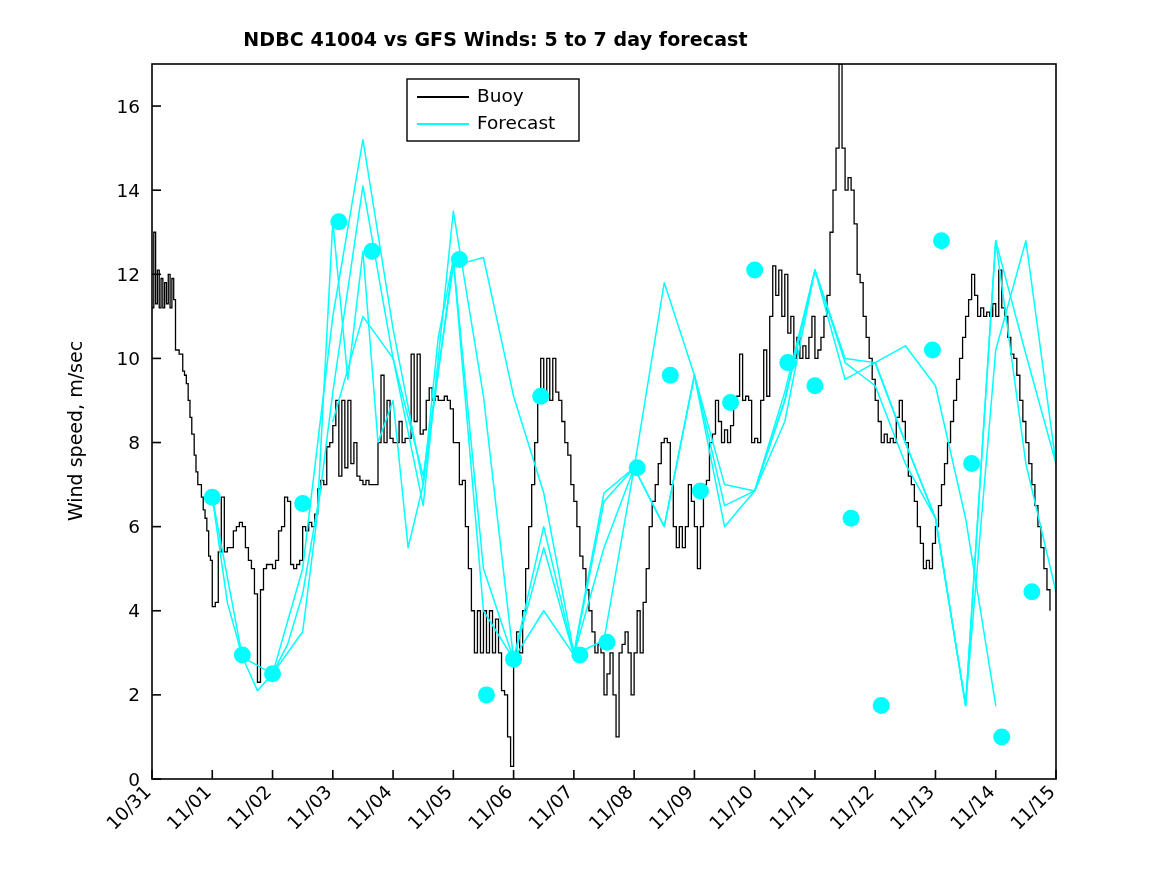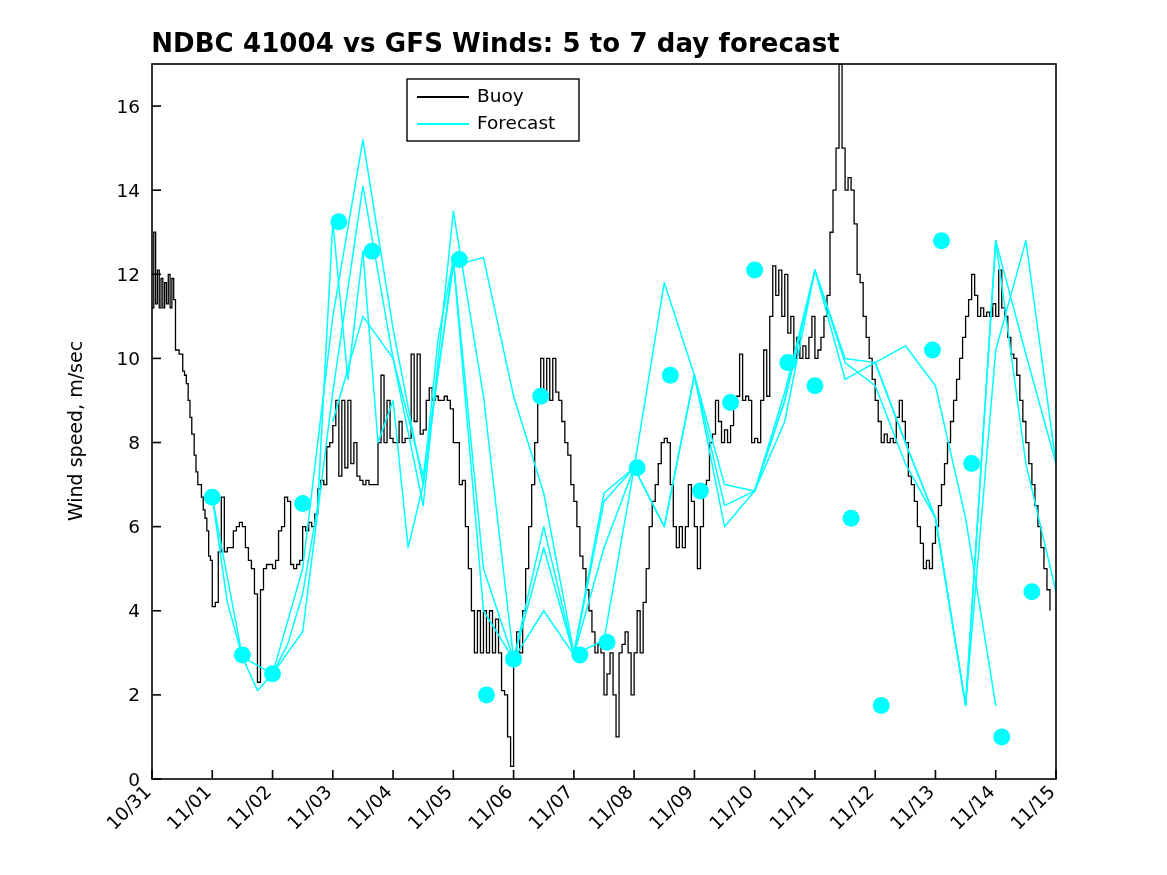--- a/index.html
+++ b/index.html
@@ -18,21 +18,21 @@
     width: 1167px;
     height: 875px;
     background: #ffffff;
   }
   #chart-title {
     position: absolute;
     left: 0;
     top: 28px;
     width: 991px;
     text-align: center;
-    font-size: 26px;
+    font-size: 19px;
     font-weight: bold;
     color: #000000;
     letter-spacing: 0.1px;
   }
   #ylabel {
     position: absolute;
     left: -285px;
     top: 420px;
     width: 720px;
     text-align: center;

